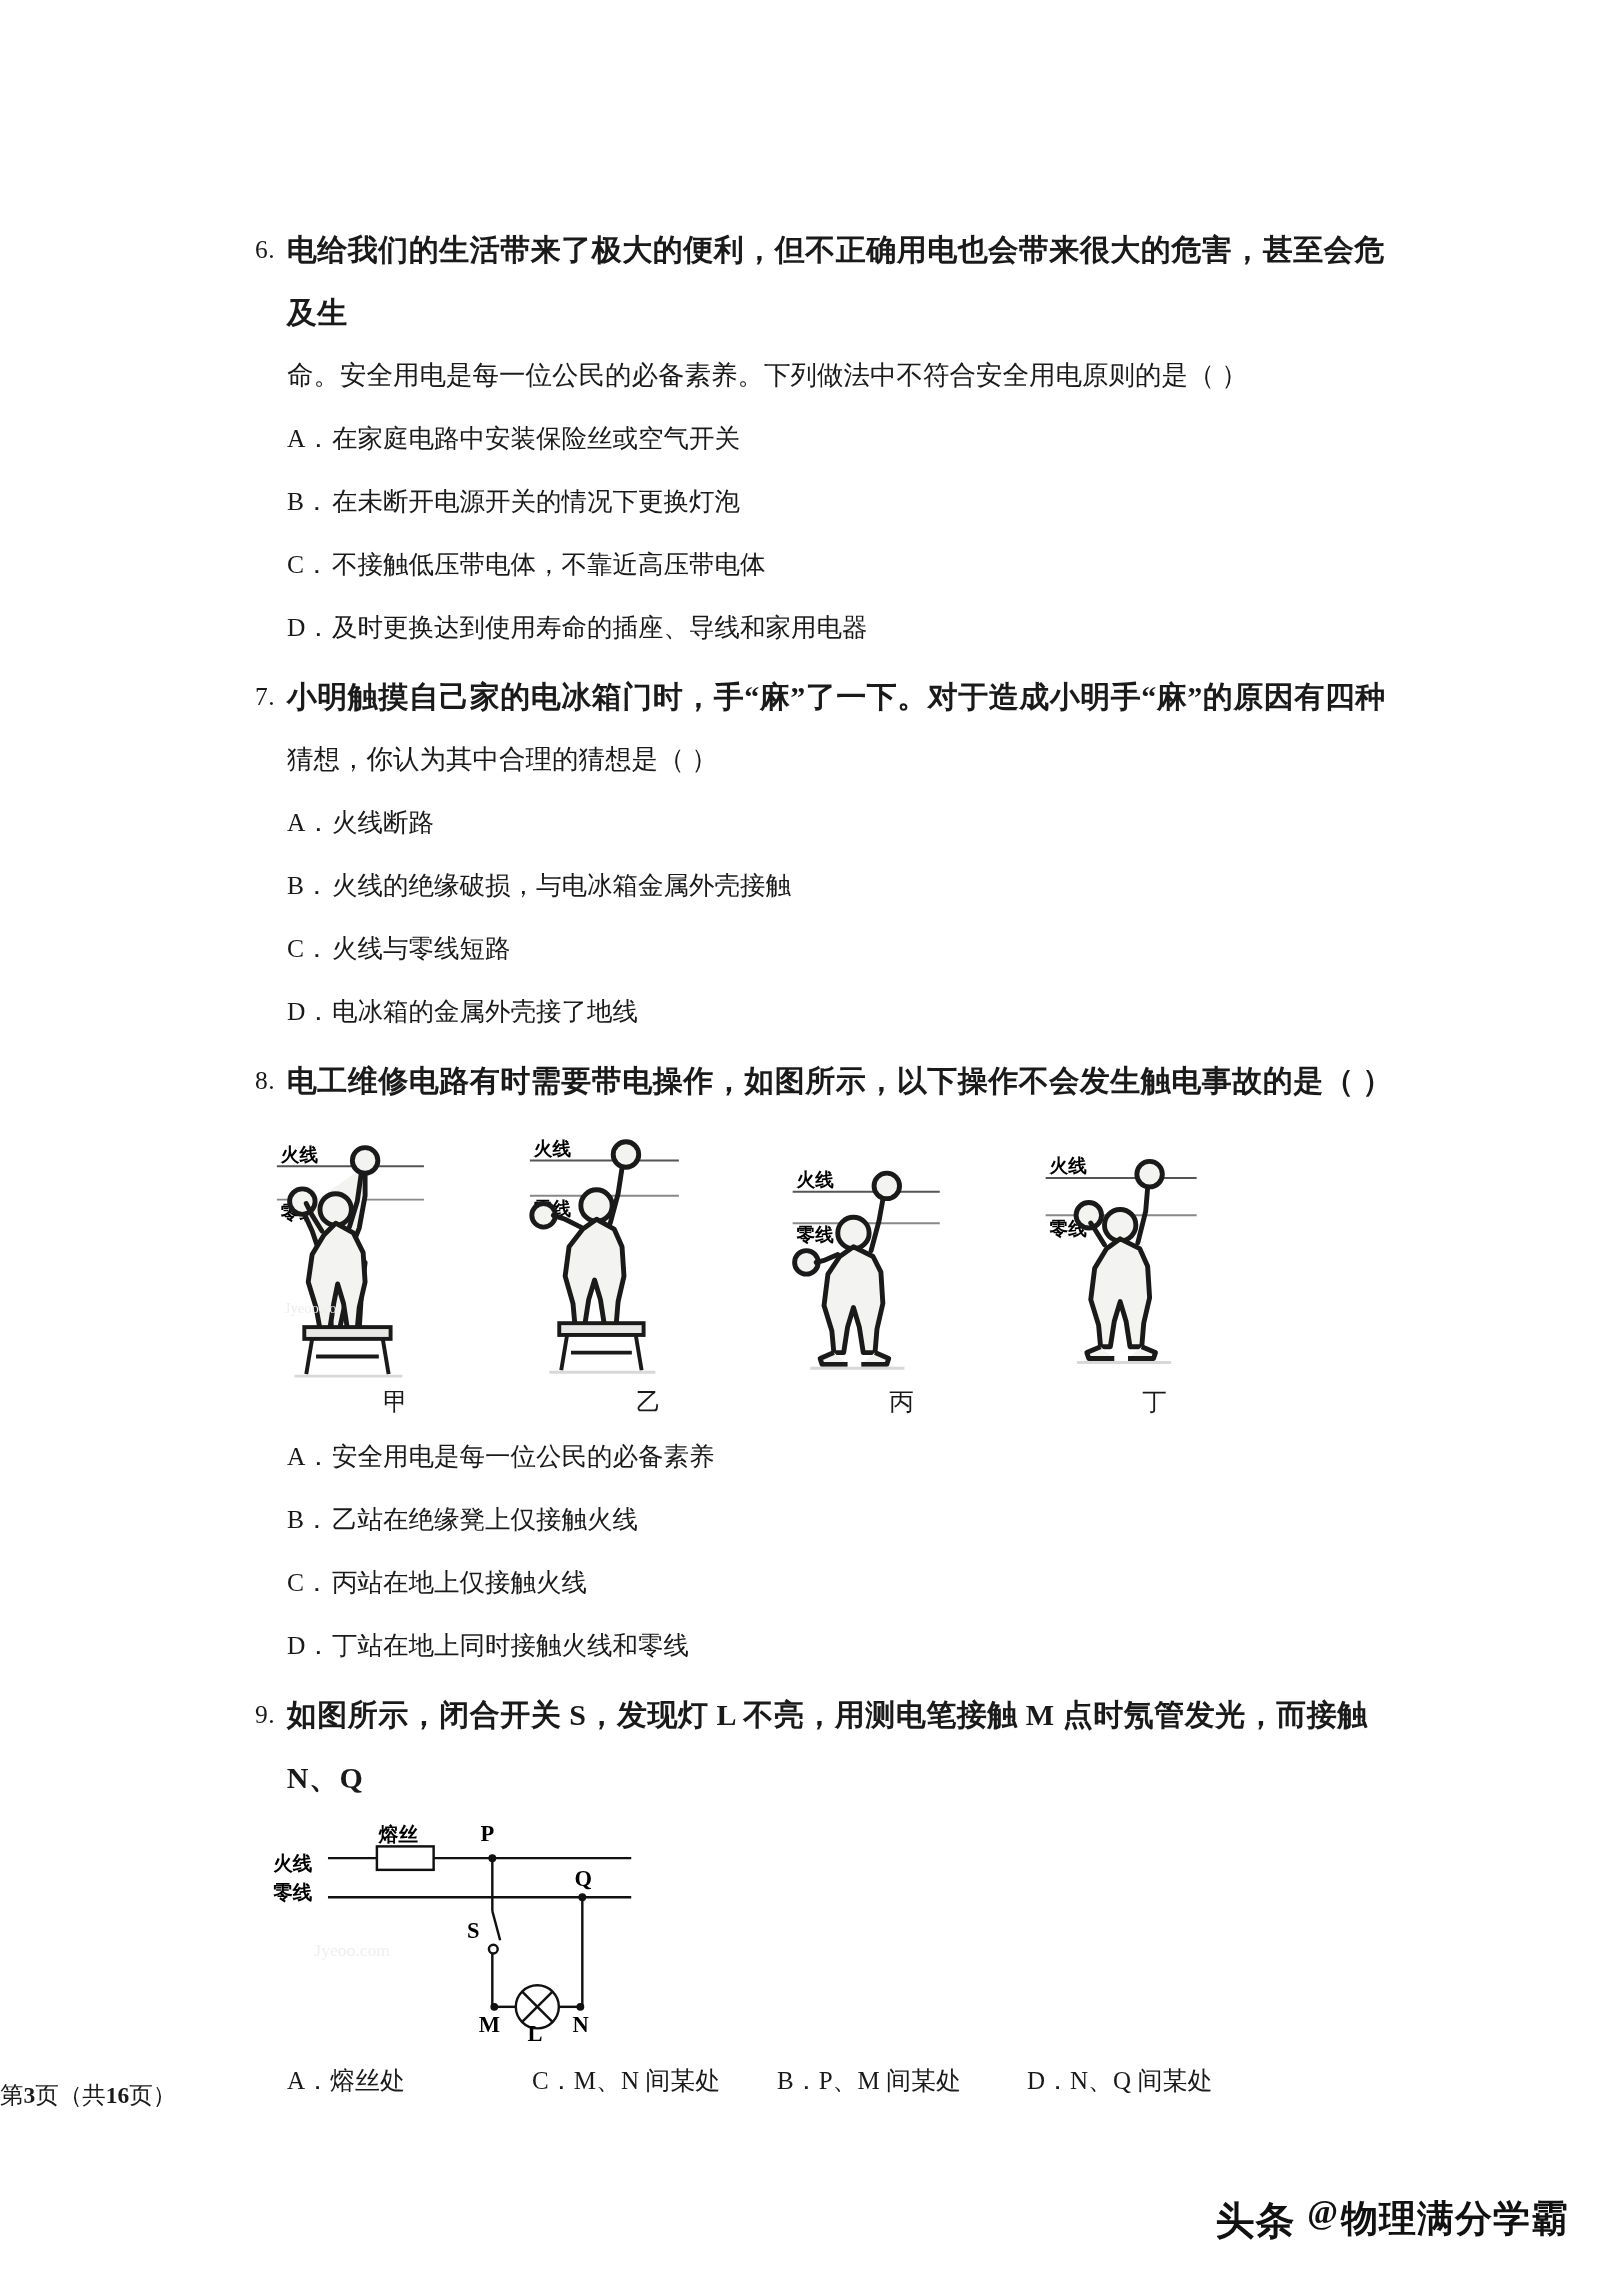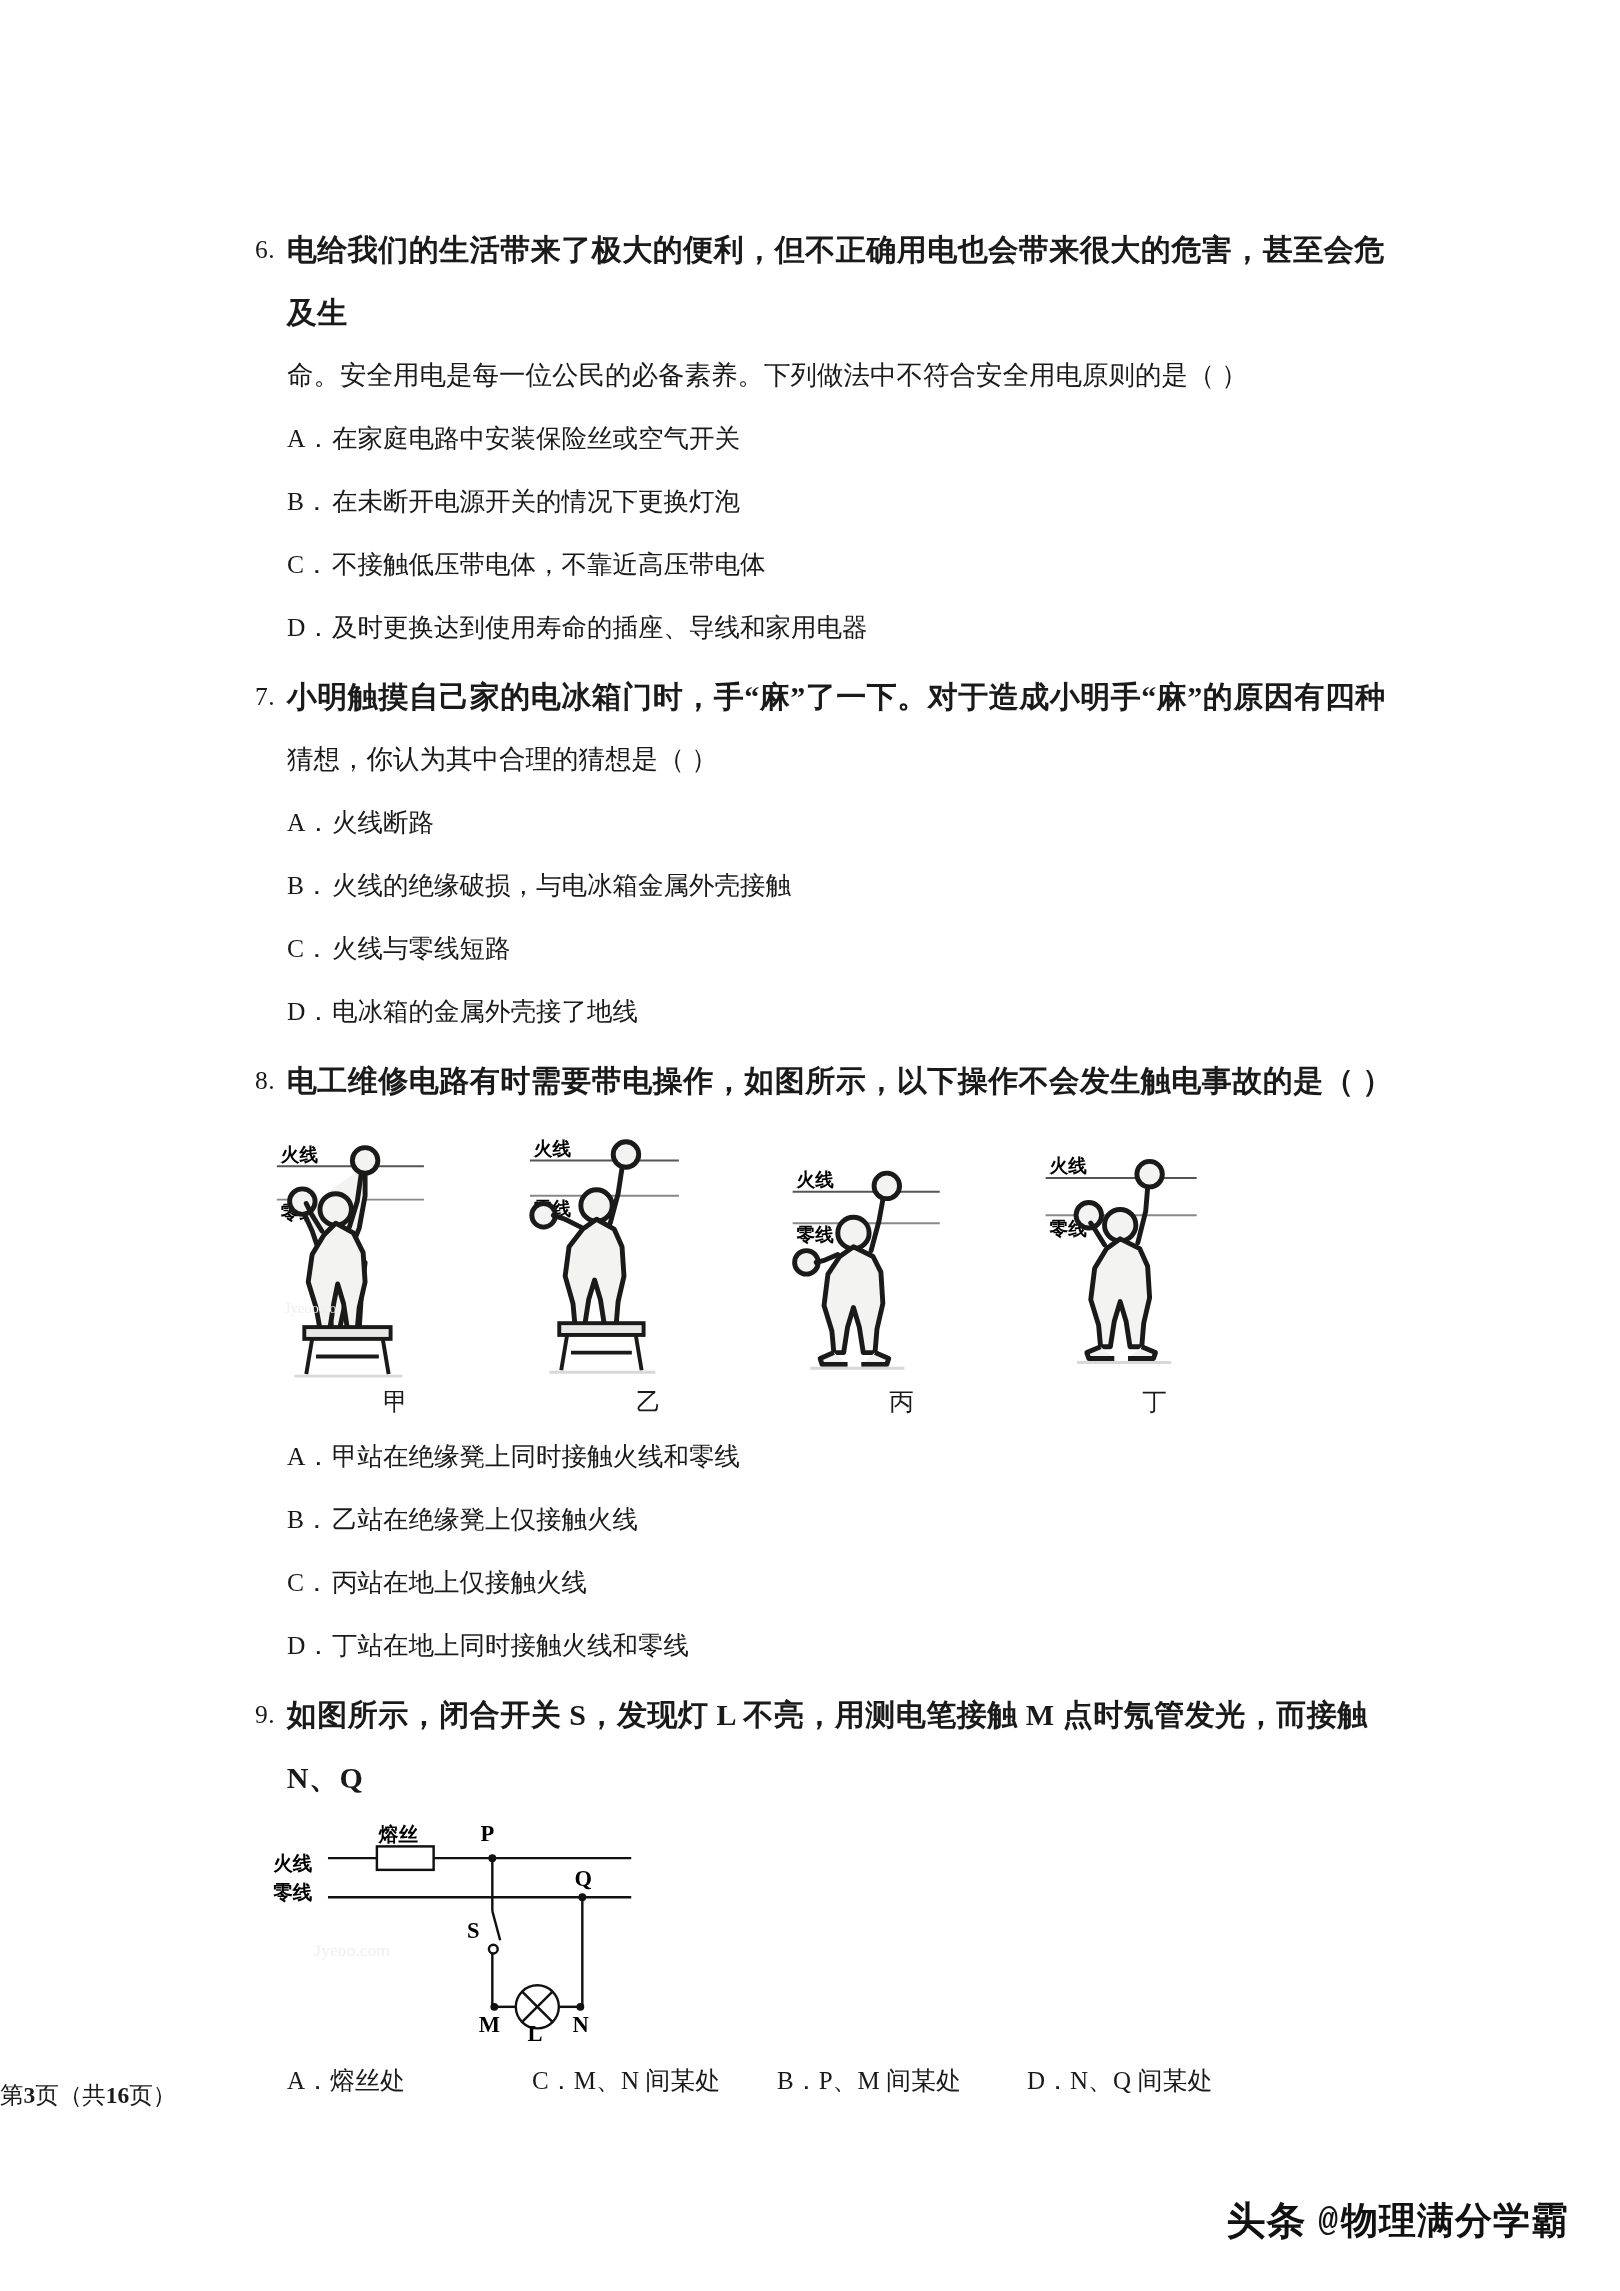--- a/index.html
+++ b/index.html
@@ -120,26 +120,25 @@
     font-family: "Liberation Serif", serif;
   }
   .footer b { font-weight: bold; }
 
   
   .brand {
     position: absolute;
     right: 51px;
     top: 2194px;
     display: flex;
-    align-items: center;
     font-size: 37px;
     font-weight: bold;
     color: #111;
     letter-spacing: 1px;
-    font-family: Liberation Mono, monospace;
+    font-family: Liberation Serif, serif;
   }
   .brand .tt {
     font-size: 39px;
     margin-right: 11.8px;
   }
   .brand .at {
     font-size: 33px;
     margin-right: 2px;
   }
 </style>
@@ -297,21 +296,21 @@
             <path d="M116,226 L130,232 L128,238 L102,238" fill="#f3f3f1" stroke="#1a1a1a" stroke-width="5" stroke-linejoin="round"></path>
             <line x1="50" y1="242" x2="146" y2="242" stroke="#d8d8d8" stroke-width="3"></line>
           </svg>
           <div class="fig-cap">丁</div>
         </div>
 
       </div>
 
       <div class="option">
         <span class="opt-label">A．</span>
-        <span class="opt-text">甲站在绝缘凳上同时接触火线和零线</span>
+        <span class="opt-text">安全用电是每一位公民的必备素养</span>
       </div>
       <div class="option">
         <span class="opt-label">B．</span>
         <span class="opt-text">乙站在绝缘凳上仅接触火线</span>
       </div>
       <div class="option">
         <span class="opt-label">C．</span>
         <span class="opt-text">丙站在地上仅接触火线</span>
       </div>
       <div class="option">

